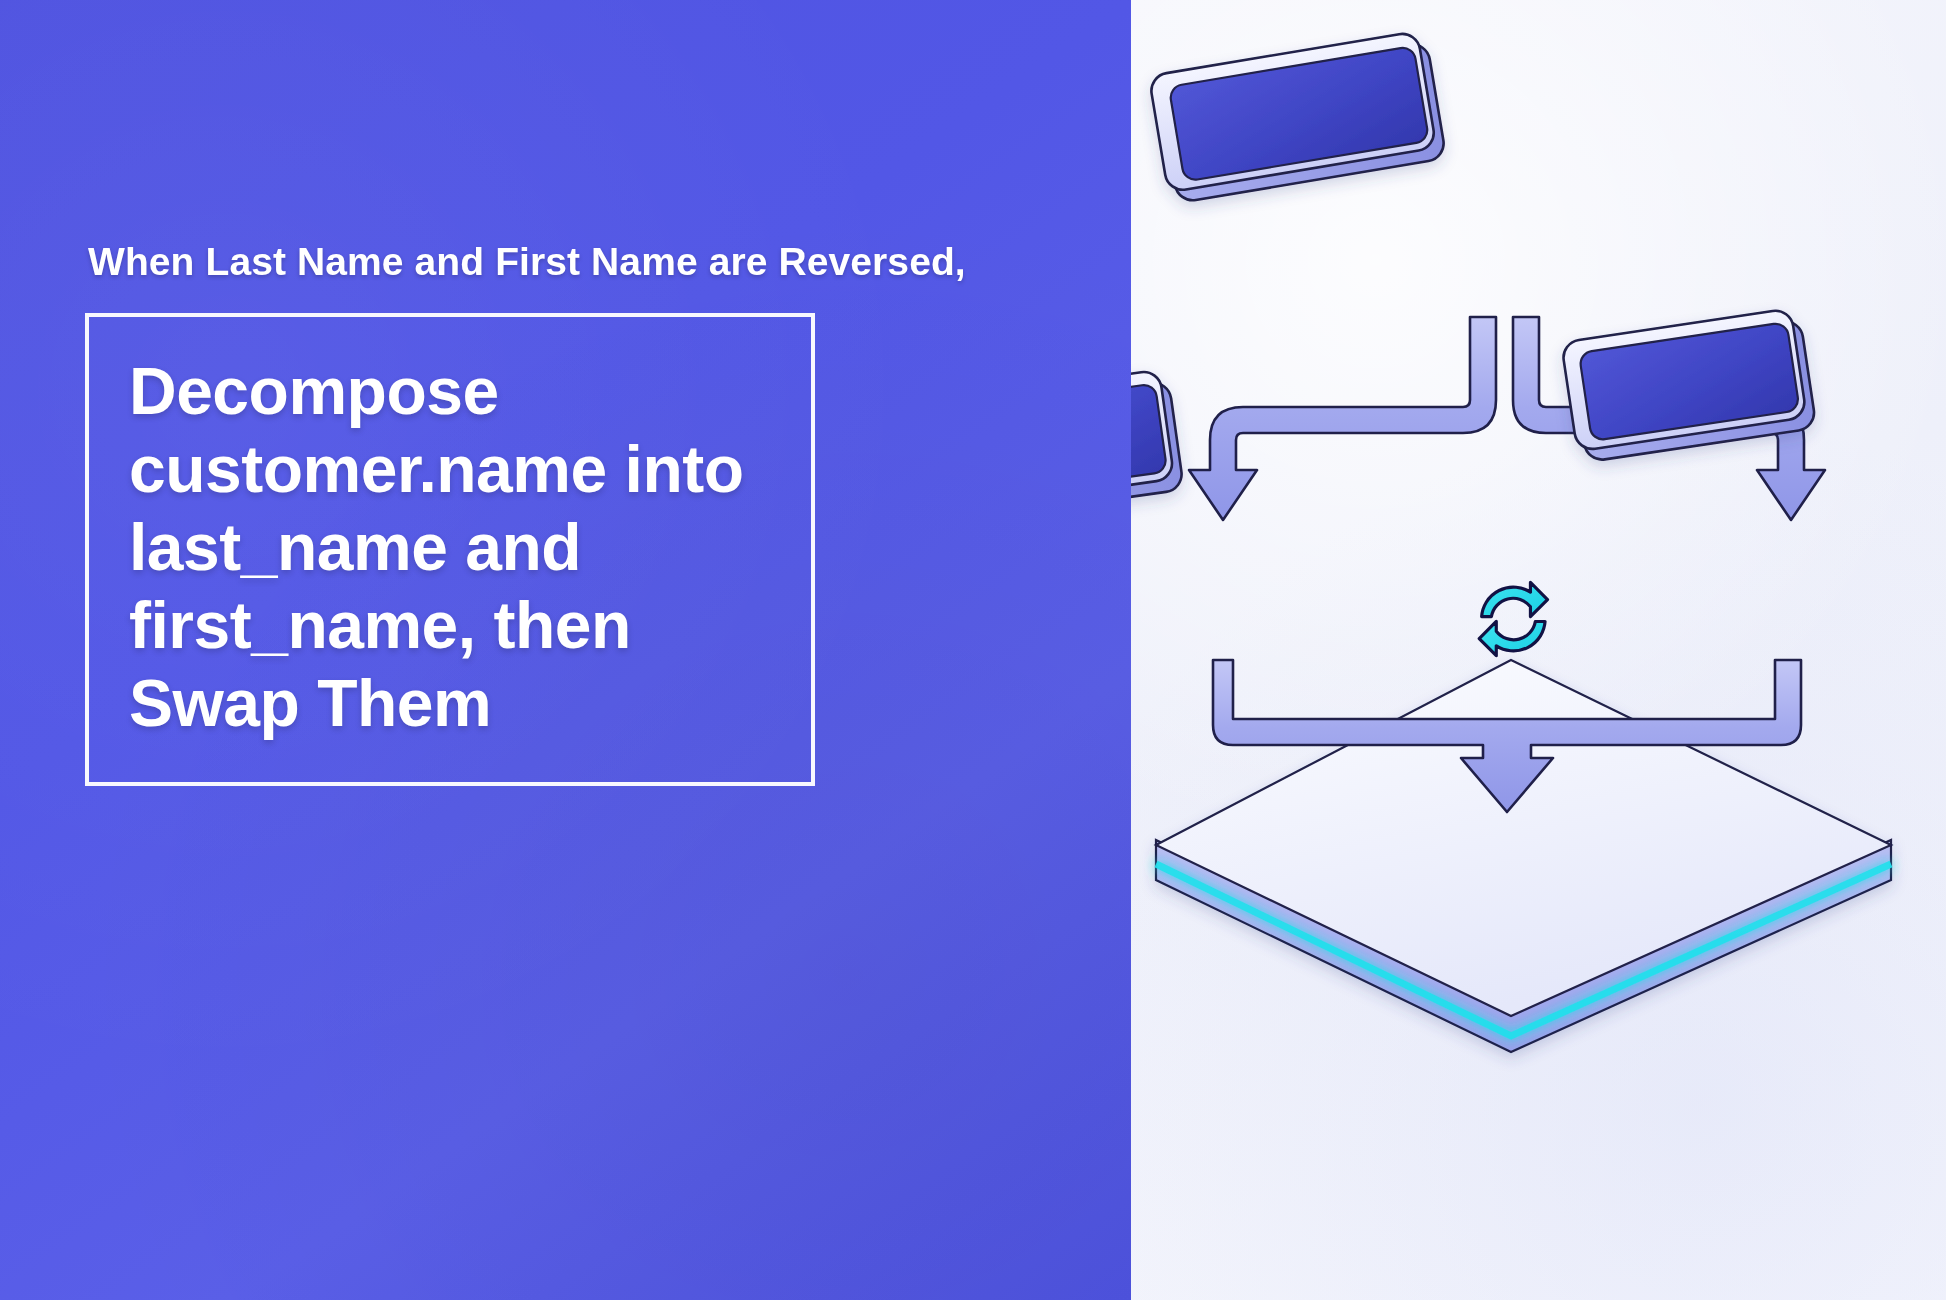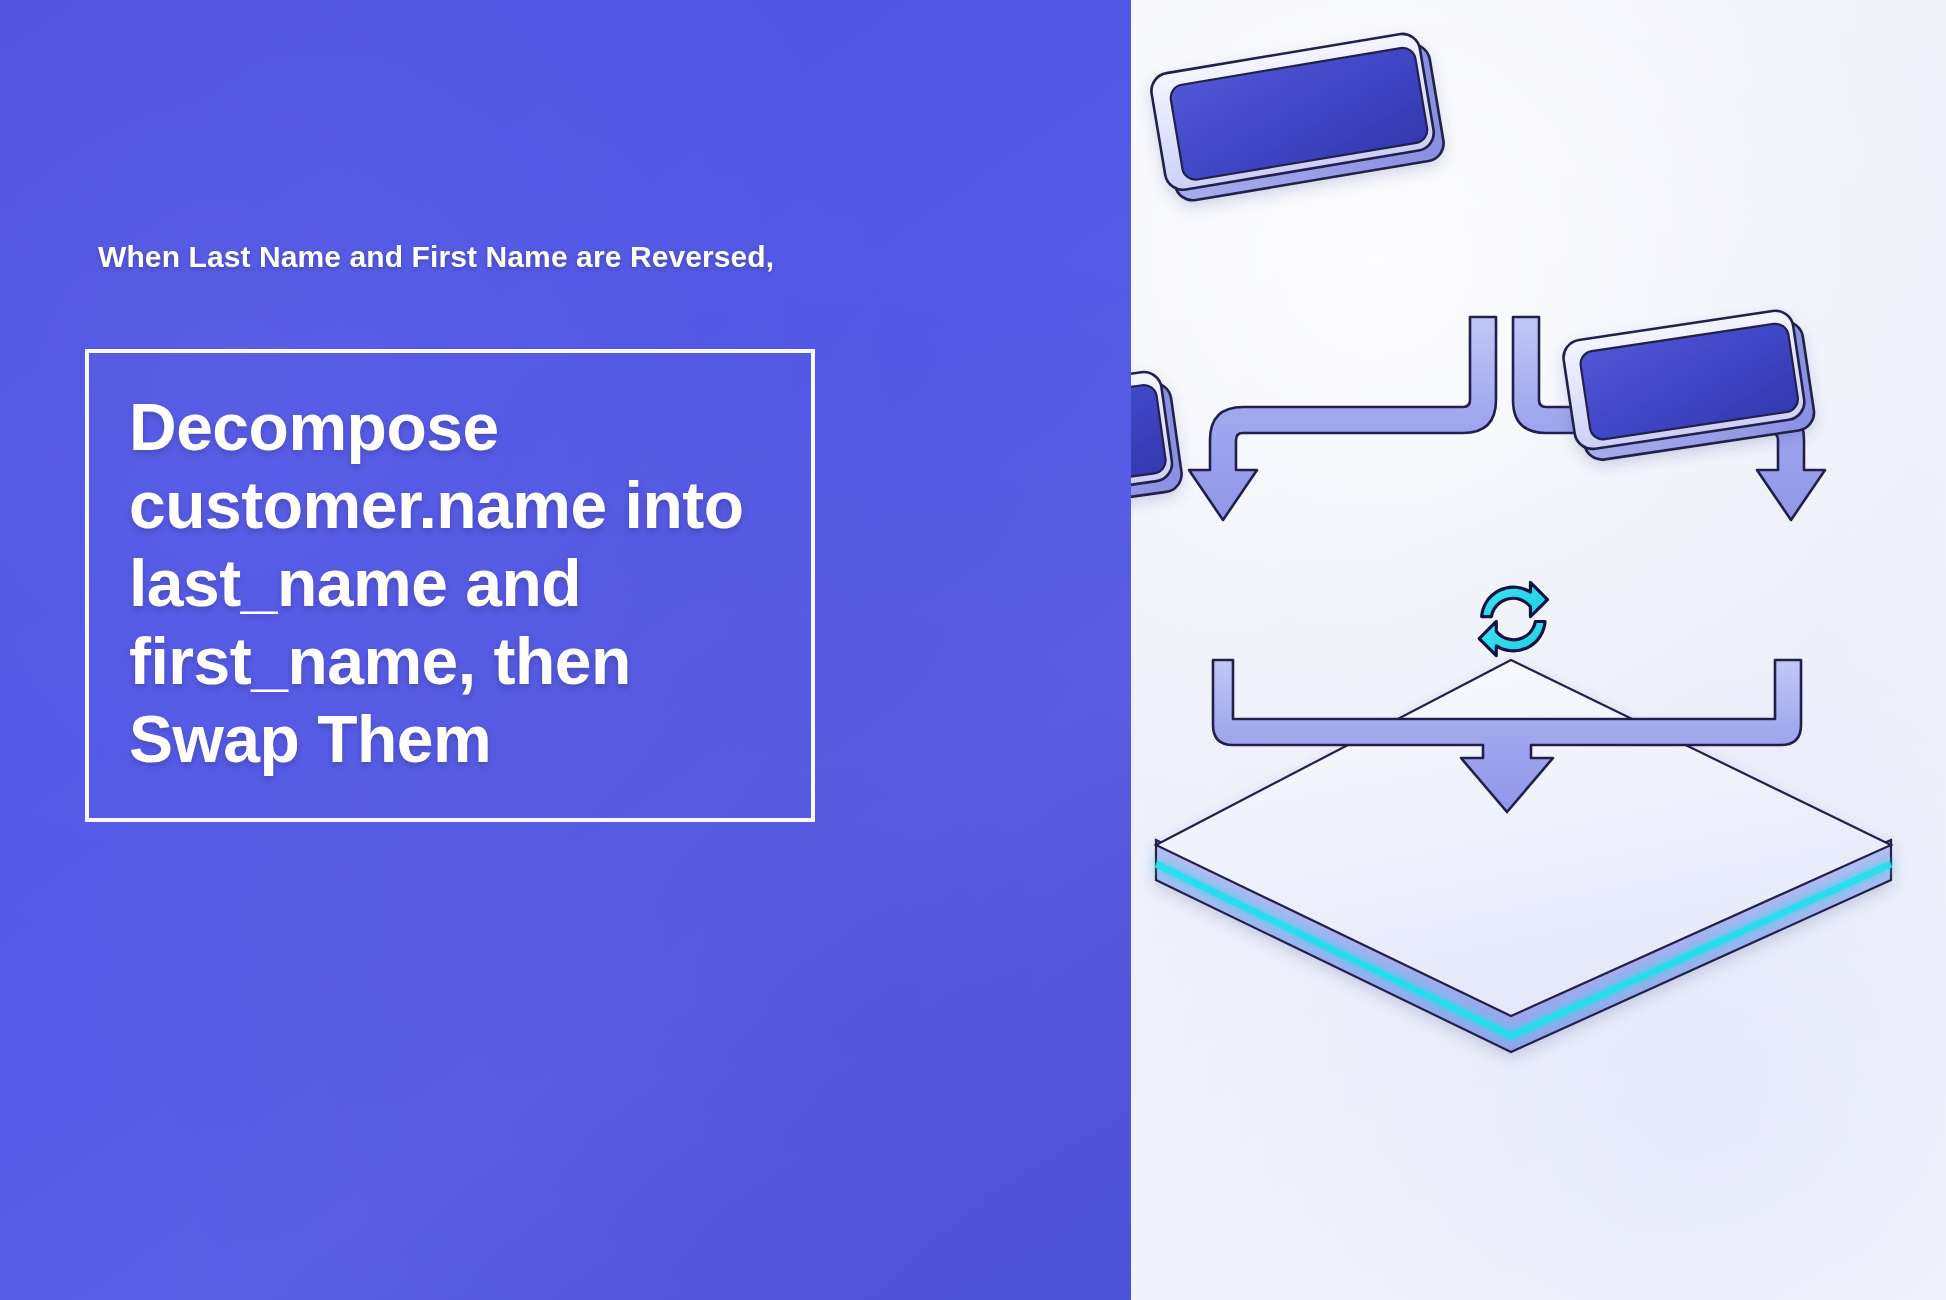--- a/index.html
+++ b/index.html
@@ -32,40 +32,39 @@
     position: absolute;
     inset: 0;
     background-image:
       radial-gradient(circle at 20% 30%, rgba(255,255,255,0.045) 0%, rgba(255,255,255,0) 55%),
       radial-gradient(circle at 75% 75%, rgba(0,0,0,0.05) 0%, rgba(0,0,0,0) 60%);
     pointer-events: none;
   }
 
   .eyebrow {
     position: absolute;
-    left: 98px;
+    left: 88px;
     top: 240px;
     width: 800px;
     color: #ffffff;
-    font-size: 30px;
+    font-size: 39px;
     font-weight: bold;
     letter-spacing: 0.1px;
     text-shadow: 0 2px 4px rgba(0,0,0,0.22);
     white-space: nowrap;
   }
 
   .headline-box {
     position: absolute;
     left: 85px;
     top: 313px;
     width: 730px;
     height: 473px;
     border: 4px solid rgba(255,255,255,0.96);
     box-sizing: border-box;
-    margin-top: 36px;
   }
   .headline {
     position: absolute;
     left: 40px;
     top: 36px;
     width: 670px;
     color: #ffffff;
     font-size: 66px;
     font-weight: bold;
     line-height: 1.18;

